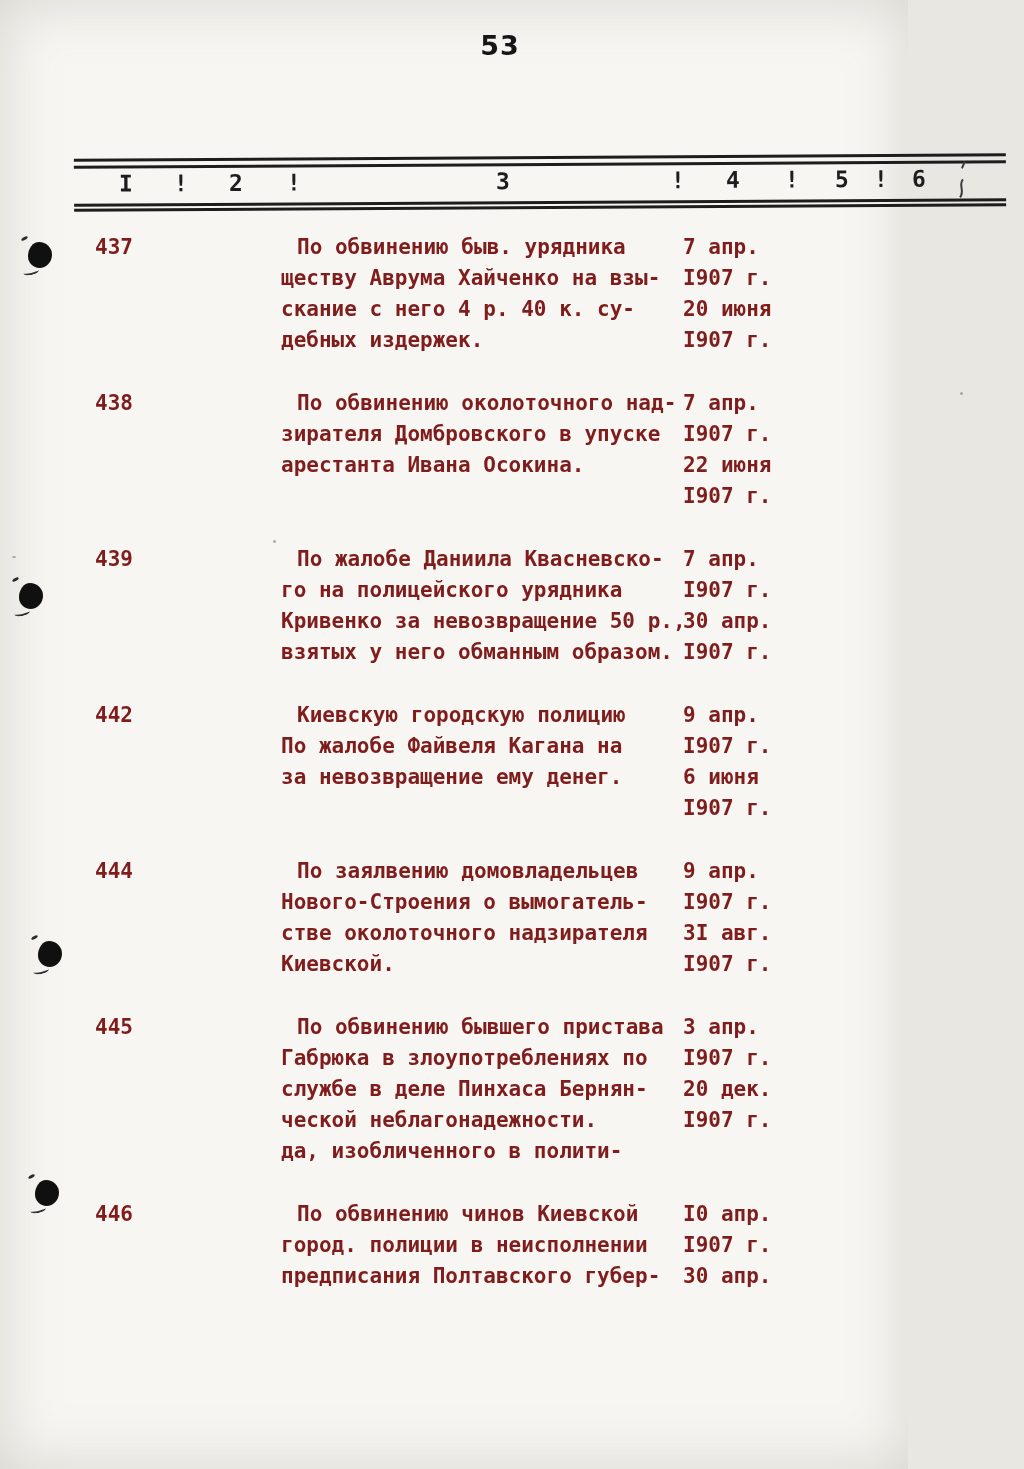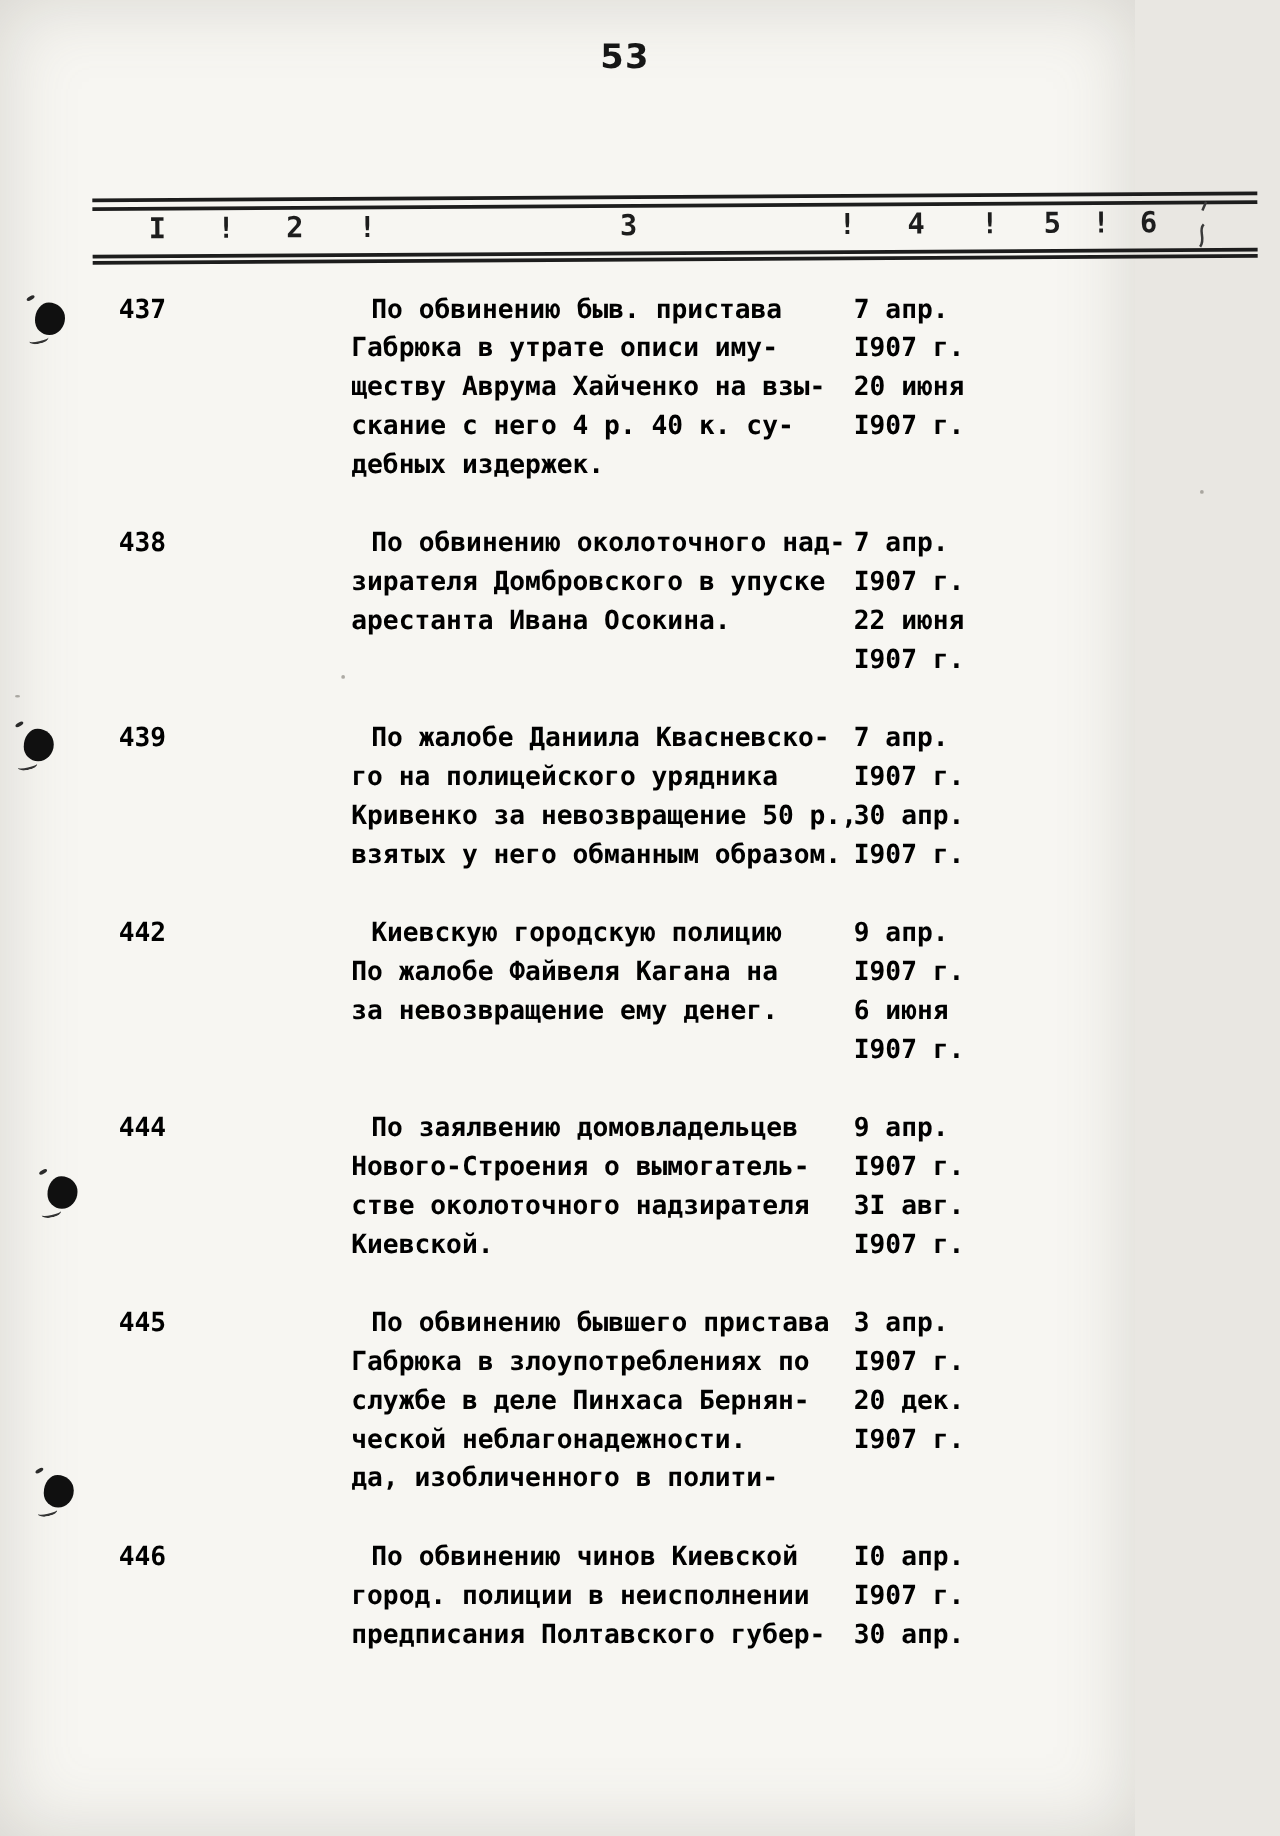--- a/index.html
+++ b/index.html
@@ -47,21 +47,21 @@
   }
   .hmark{position:absolute;top:6px;left:880px;}
   
   .entries{
     position:absolute;
     left:95px;top:232px;
     width:860px;
     font-size:21px;
     font-weight:bold;
     line-height:31px;
-    color:#000000;
+    color:#7f1d1d;
   }
   .entry{
     display:flex;
     align-items:flex-start;
     margin-bottom:32px;
   }
   .num{width:186px;flex:none;}
   .desc{width:402px;flex:none;}
   .desc .line{white-space:nowrap;}
   .desc .line:first-child{margin-left:16px;}
@@ -116,22 +116,21 @@
       </svg>
     </div>
     <div class="rule b1"></div>
     <div class="rule b2"></div>
   </div>
 
   <div class="entries">
       <div class="entry">
         <div class="num">437</div>
         <div class="desc">
-          <div class="line">По обвинению быв. пристава</div>
-          <div class="line">Габрюка в утрате описи иму-</div>
+          <div class="line">По обвинению быв. урядника</div>
           <div class="line">ществу Аврума Хайченко на взы-</div>
           <div class="line">скание с него 4 р. 40 к. су-</div>
           <div class="line">дебных издержек.</div>
         </div>
         <div class="dates">
           <div class="line">7 апр.</div>
           <div class="line">I907 г.</div>
           <div class="line">20 июня</div>
           <div class="line">I907 г.</div>
         </div>

